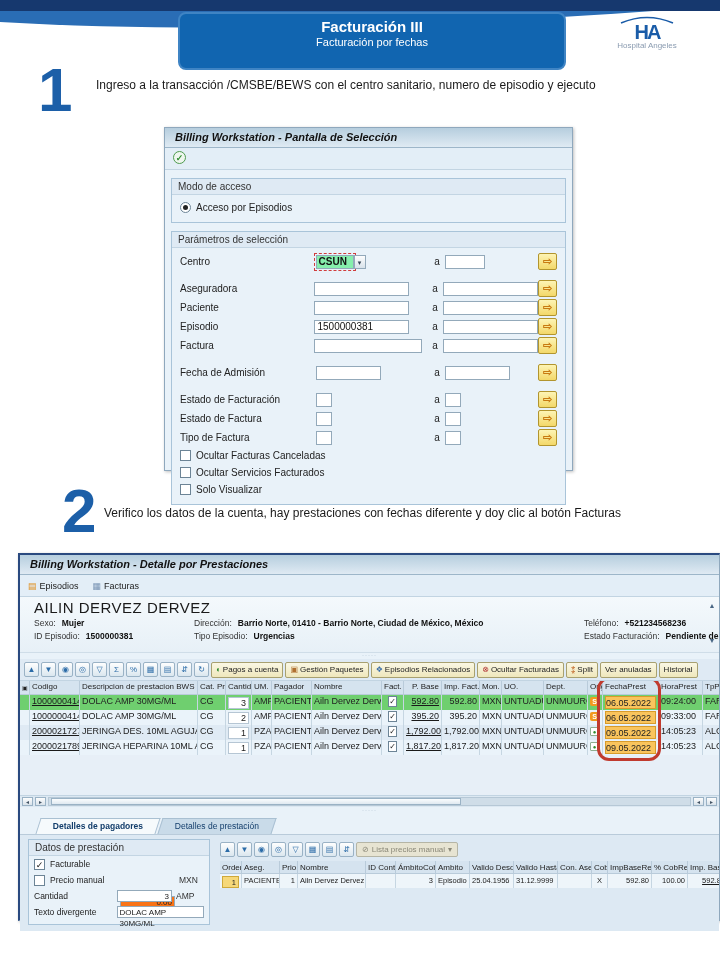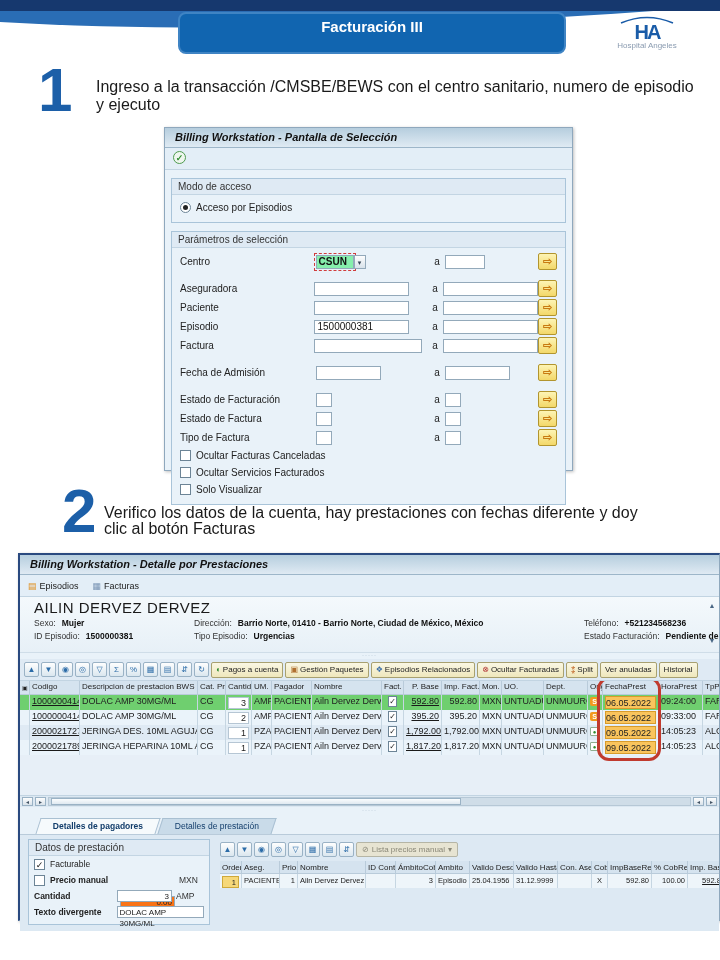--- a/index.html
+++ b/index.html
@@ -2,34 +2,34 @@
 <html><head>
 <meta charset="utf-8">
 <style>
   * { margin:0; padding:0; box-sizing:border-box; }
   html,body { background:#fff; }
   body { font-family:"Liberation Sans", sans-serif; color:#222; }
   .page { position:relative; width:720px; height:960px; background:#fff; overflow:hidden; }
 
   
   .topbar { position:absolute; left:0; top:0; width:720px; height:30px; }
-  .title-box { position:absolute; left:178px; top:12px; width:388px; height:42px;
+  .title-box { position:absolute; left:178px; top:12px; width:388px; height:58px;
     background:#1165b0; border:2px solid #3f84c4; border-radius:8px; text-align:center; color:#fff; }
   .title-box .t1 { font-size:15px; font-weight:bold; margin-top:4px; }
   .title-box .t2 { font-size:11px; margin-top:1px; }
   .logo { position:absolute; right:28px; top:16px; width:90px; text-align:center; }
   .logo .mono { color:#1a5ca8; font-weight:bold; font-size:20px; line-height:16px; letter-spacing:-2px; }
   .logo .arc { display:block; margin:0 auto; }
   .logo .sub { font-size:8px; color:#8a9bb0; margin-top:1px; }
 
   
   .stepnum { position:absolute; color:#1c5fa8; font-weight:bold; font-size:62px; line-height:56px; }
   .step1-num { left:38px; top:62px; }
   .step2-num { left:62px; top:483px; }
-  .steptext { position:absolute; font-size:16px; color:#1a1a1a; }
+  .steptext { position:absolute; font-size:12px; color:#1a1a1a; }
   .step1-text { left:96px; top:78px; width:600px; }
   .step2-text { left:104px; top:505px; width:560px; line-height:16px; }
 
   
   .sapwin { position:absolute; background:#e9f2f9; border:1px solid #8fa8bd; box-shadow:1px 1px 3px rgba(0,0,0,.25); font-size:10px; }
   .sap-titlebar { height:20px; background:linear-gradient(#b6cede,#dfeaf3); border-bottom:1px solid #9db6c9;
     font-weight:bold; font-style:italic; font-size:11px; padding:3px 0 0 10px; color:#111; }
 
   
   .screen1 { left:164px; top:127px; width:409px; height:344px; }
@@ -103,21 +103,21 @@
 
   .tabstrip { height:20px; background:#e9f2f9; display:flex; align-items:flex-end; padding-left:18px; gap:2px; border-bottom:1px solid #b9cbda; }
   .tab { height:16px; padding:0 14px; font-size:8.5px; line-height:15px; color:#123d6b; transform:skewX(-18deg); border:1px solid #a9c0d2; border-bottom:none; }
   .tab > span { display:inline-block; transform:skewX(18deg); }
   .tab.active { background:#f6fafc; font-weight:bold; }
   .tab.inactive { background:#c9dbe9; }
 
   .bottom { display:flex; height:96px; background:#dde9f3; padding-top:4px; }
   .dp-box { width:182px; margin-left:8px; border:1px solid #a9c4d9; background:#e9f2f9; height:86px; }
   .dp-row { display:flex; align-items:center; height:16px; padding:0 5px; font-size:8.5px; }
-  .dp-lab { width:70px;font-weight:bold; }
+  .dp-lab { width:70px; }
   .dp-fld { height:12px; border:1px solid #93a9ba; background:#fff; font-size:8px; line-height:11px; padding:0 2px; }
   .dp-fld.gray { background:#f97316; text-align:right;margin-top:44px; }
   .dp-unit { margin-left:4px; color:#333; }
 
   .payer-zone { flex:1; margin-left:10px; overflow:hidden; }
   .pz-bar { display:flex; align-items:center; gap:2px; height:20px; }
   .pz-btn { height:15px; border:1px solid #b5b5a5; background:#e7e4d2; color:#8a8878; border-radius:2px; font-size:8px; padding:0 5px; line-height:13px; display:flex; align-items:center; gap:3px; }
   .ptable { margin-top:2px; font-size:7.5px; }
   .ptable .trow { height:14px; }
   .ptable .thead { height:13px; }
@@ -133,20 +133,21 @@
 
 <div class="page">
 
   <svg class="topbar" viewBox="0 0 720 30" preserveAspectRatio="none">
     <path d="M0,22 C200,34 470,26 720,6 L720,0 L0,0 Z" fill="#2a6db5"></path>
     <rect x="0" y="0" width="720" height="11" fill="#16386e"></rect>
   </svg>
 
   <div class="title-box">
     <div class="t1">Facturación III</div>
+    <div class="t2">Facturación por fechas</div>
   </div>
 
   <div class="logo">
     <svg class="arc" width="56" height="8" viewBox="0 0 56 8">
         <path d="M2,7 Q28,-4 54,7" fill="none" stroke="#1a5ca8" stroke-width="1.6"></path>
       </svg>
     <div class="mono">HA</div>
     <div class="sub">Hospital Angeles</div>
   </div>
 

